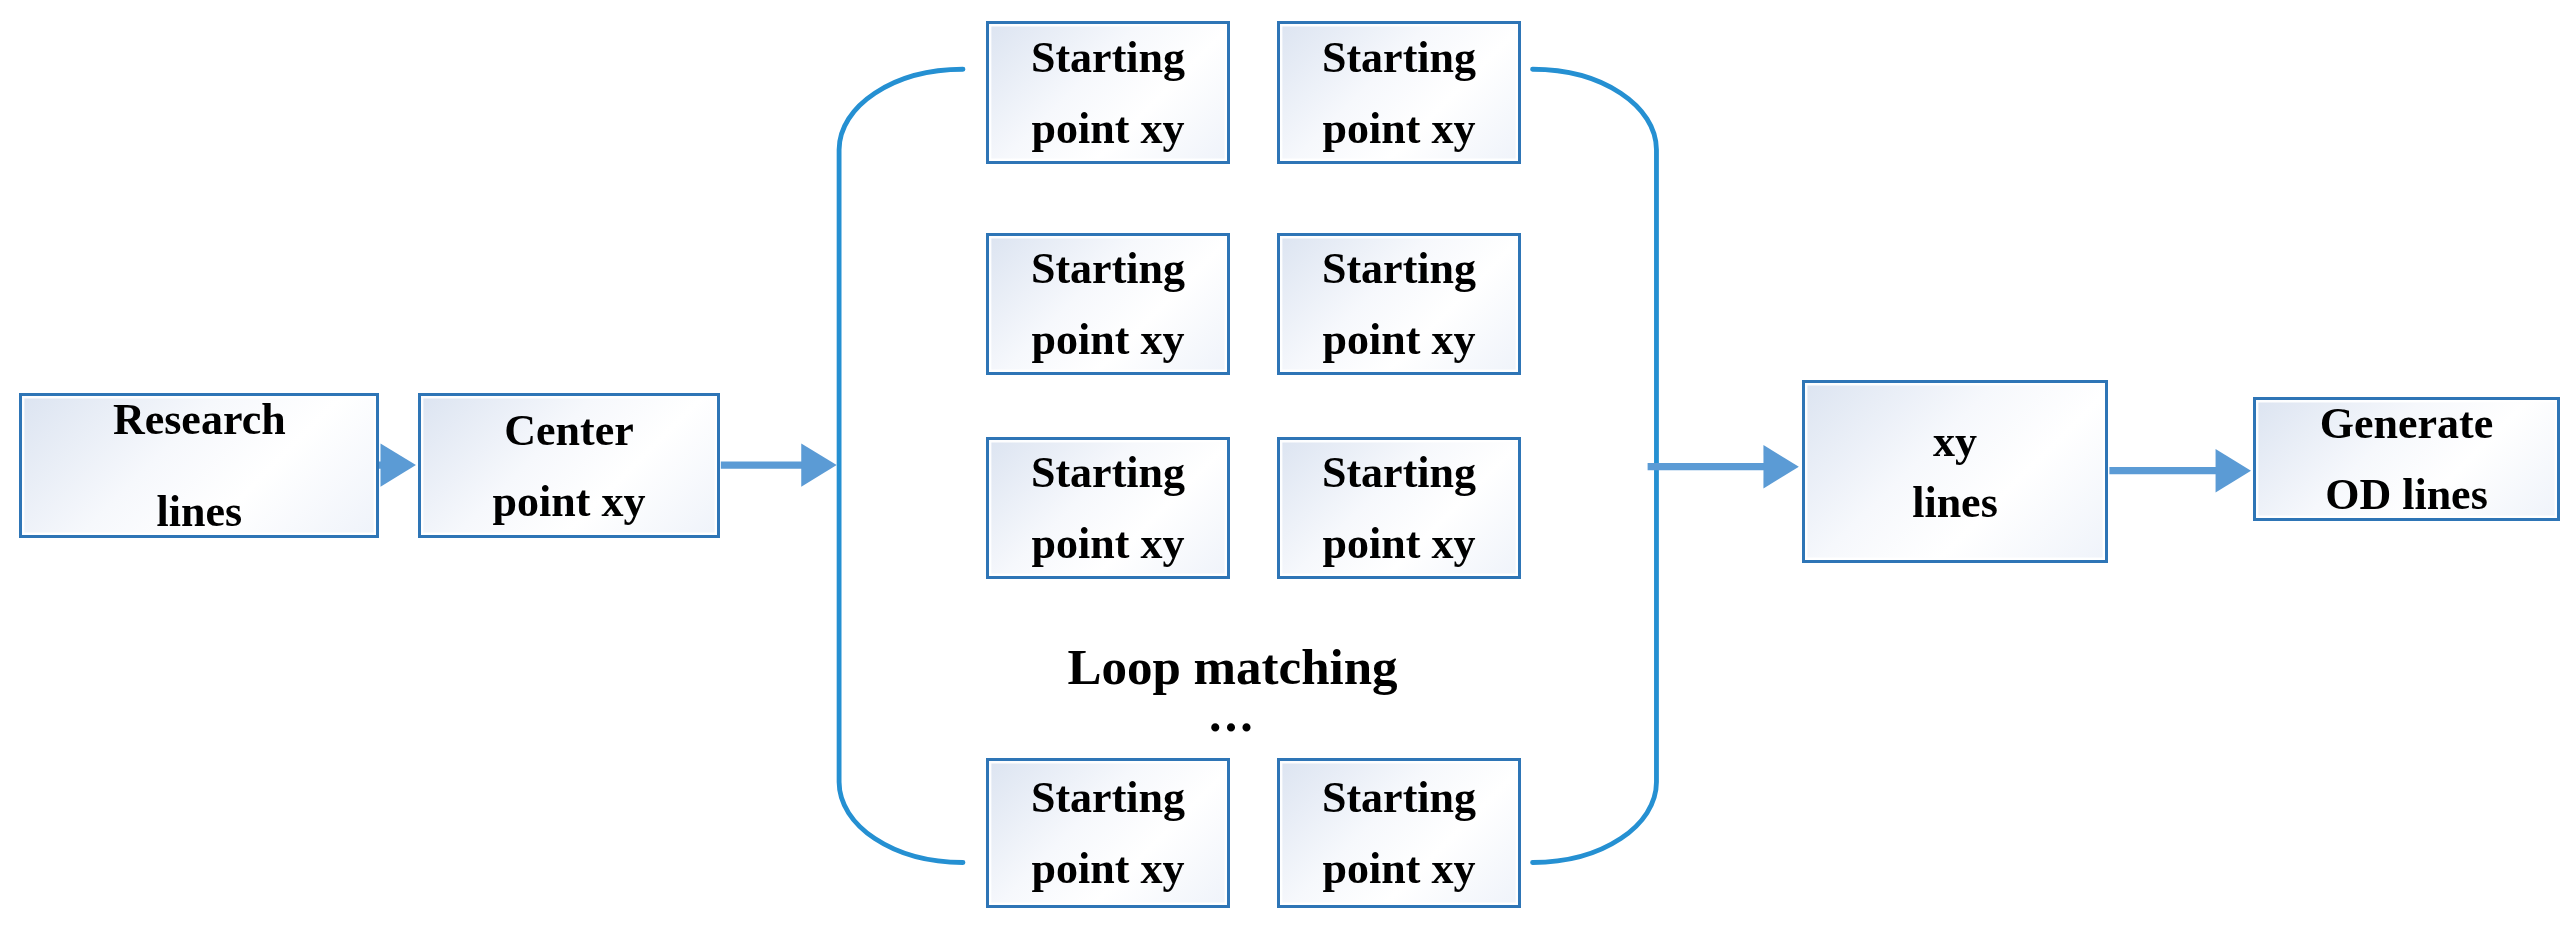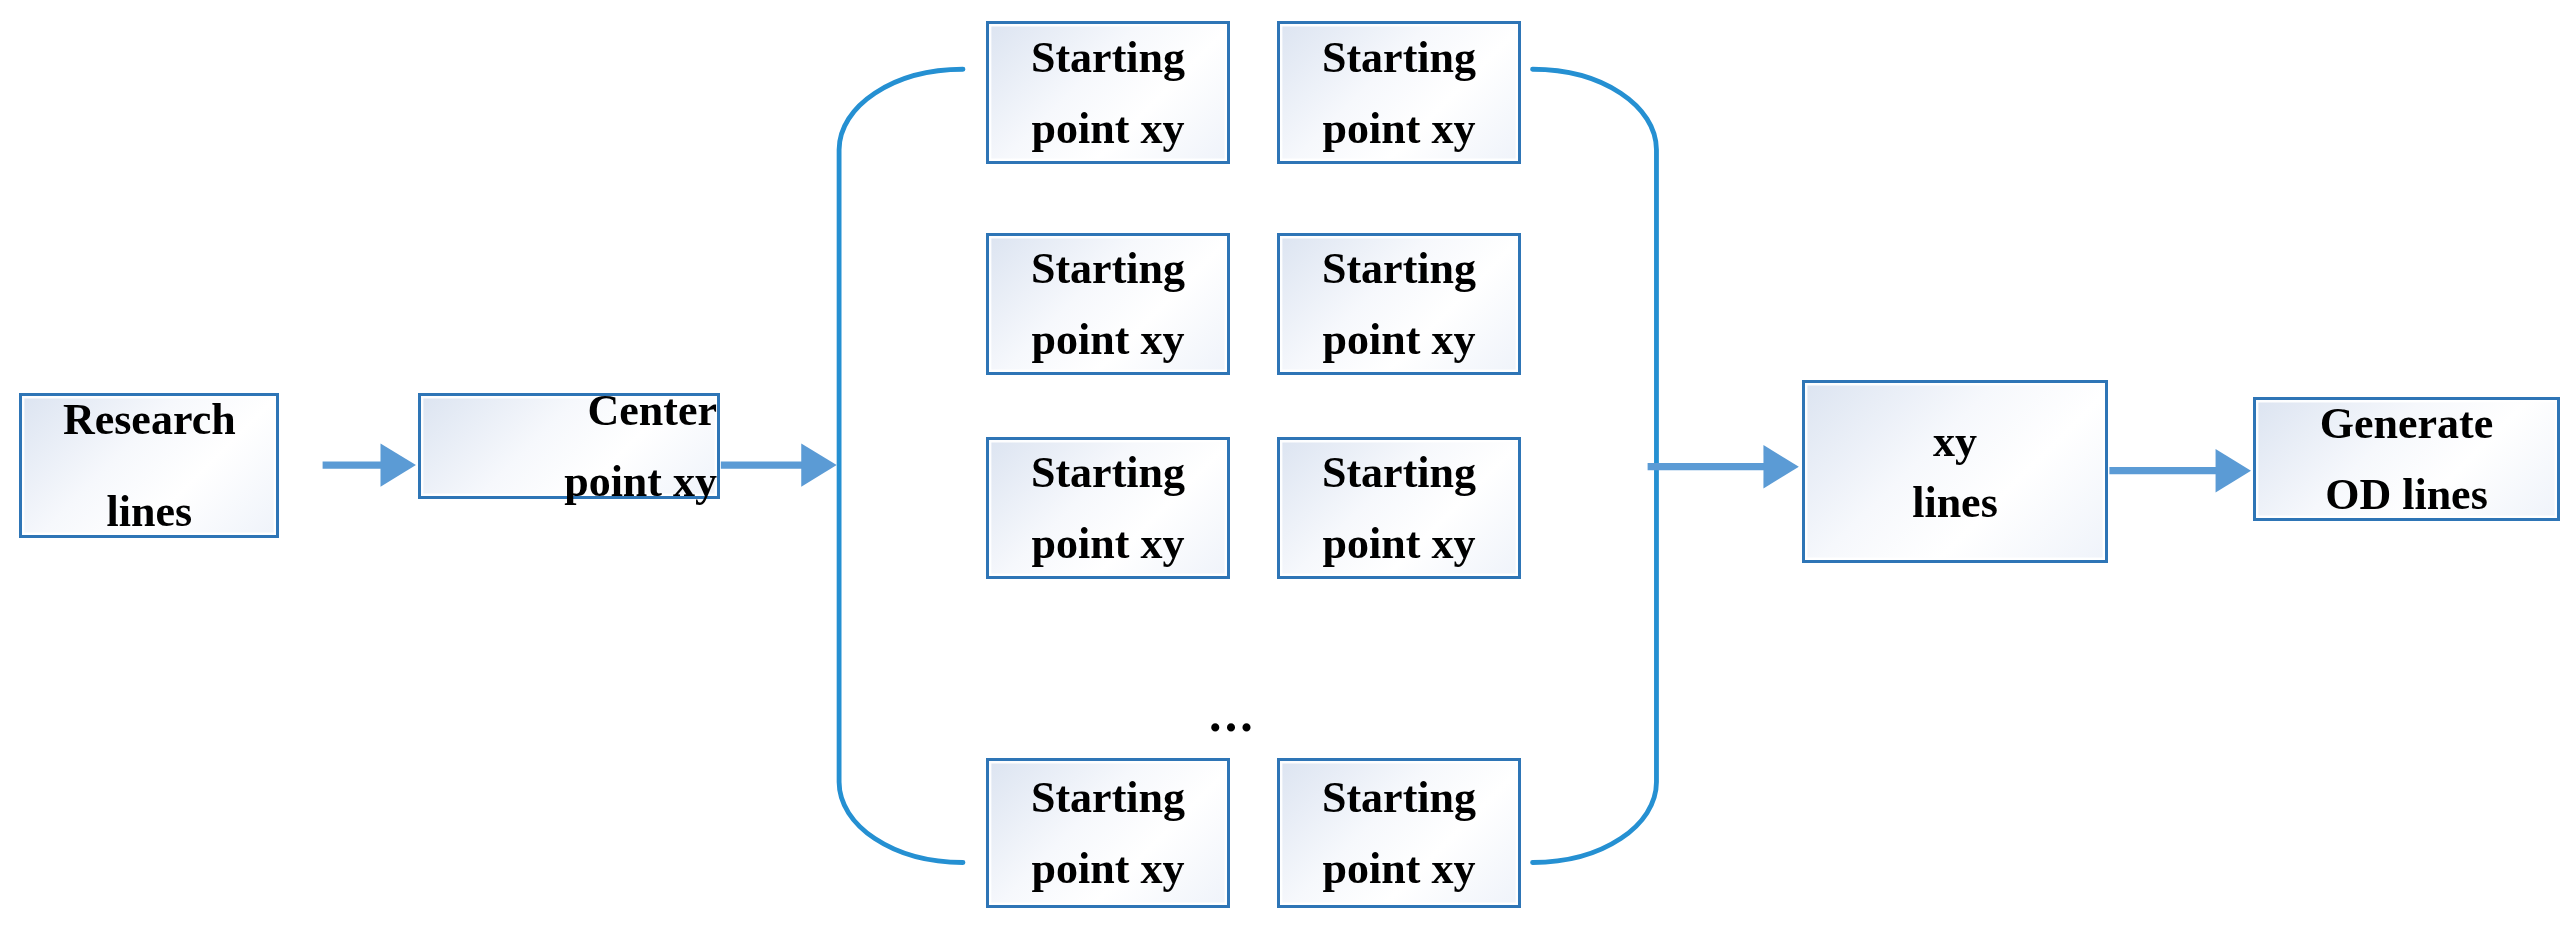--- a/index.html
+++ b/index.html
@@ -20,22 +20,22 @@
     display:flex;flex-direction:column;justify-content:center;align-items:center;
     text-align:center;
     color:var(--text,#000000);
     font-weight:bold;
     font-size:44px;
   }
   .box .ln{display:block;line-height:71px;white-space:nowrap;}
   .box.tall .ln{line-height:61px;font-family:Liberation Serif, serif;}
 
   
-  #research-box{left:19.3px;top:393px;width:260px;height:145px;gap:21px;}
-  #center-box{left:418px;top:393px;width:302px;height:106px;align-items:flex-end;}
+  #research-box{left:19.3px;top:393px;width:360px;height:145px;gap:21px;}
+  #center-box{left:418px;top:393px;width:302px;height:145px;}
   #xy-transition-box{left:1802px;top:380px;width:306px;height:183px;}
   #generate-od-box{left:2253px;top:397px;width:307px;height:124px;}
 
   
   .grid-box{width:244px;height:143px;}
   .c1{left:986px;} .c2{left:1277px;}
   .r1{top:21px;} .r2{top:233px;height:142px;} .r3{top:437px;height:142px;} .r4{top:758px;height:150px;}
 
   .float-label{
     position:absolute;left:991px;width:483px;
@@ -107,20 +107,21 @@
 
   <div class="box grid-box r3 c1">
     <span class="ln">Starting</span>
     <span class="ln">point xy</span>
   </div>
   <div class="box grid-box r3 c2">
     <span class="ln">Starting</span>
     <span class="ln">point xy</span>
   </div>
 
+  <div class="float-label" id="loop-matching-label">Loop matching</div>
   <div class="float-label" id="ellipsis-label">...</div>
 
   <div class="box grid-box r4 c1">
     <span class="ln">Starting</span>
     <span class="ln">point xy</span>
   </div>
   <div class="box grid-box r4 c2">
     <span class="ln">Starting</span>
     <span class="ln">point xy</span>
   </div>

